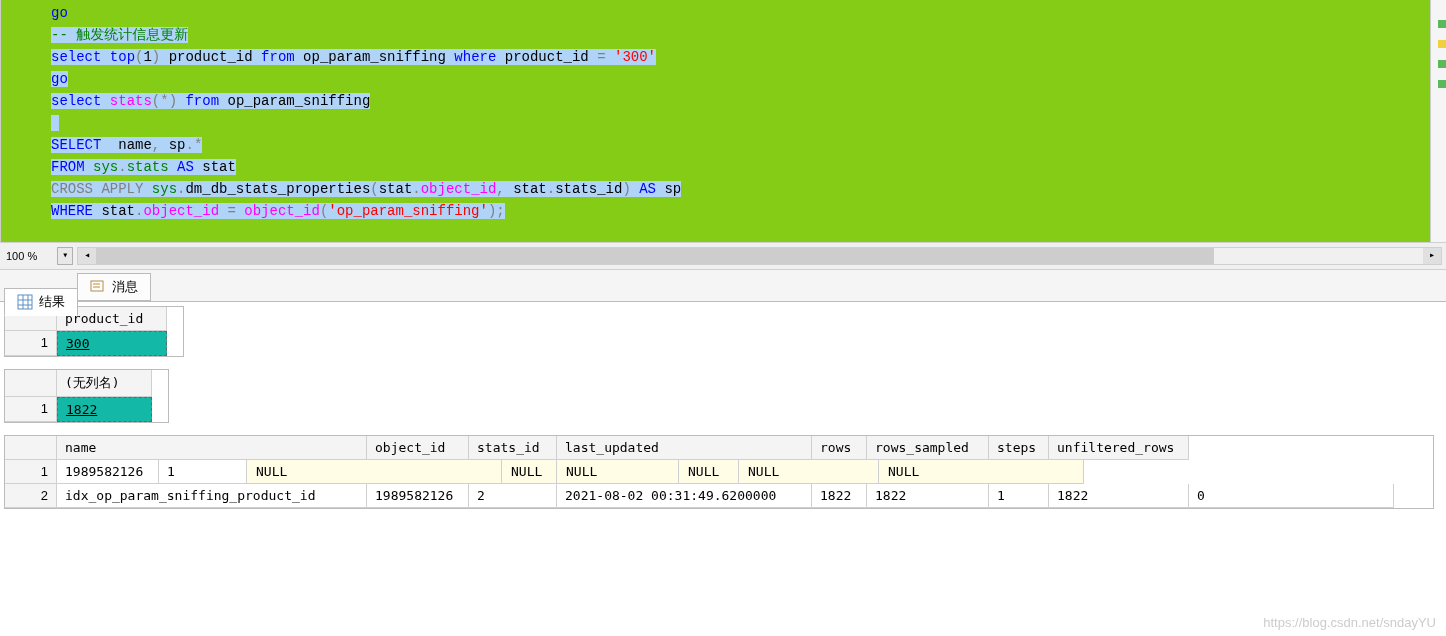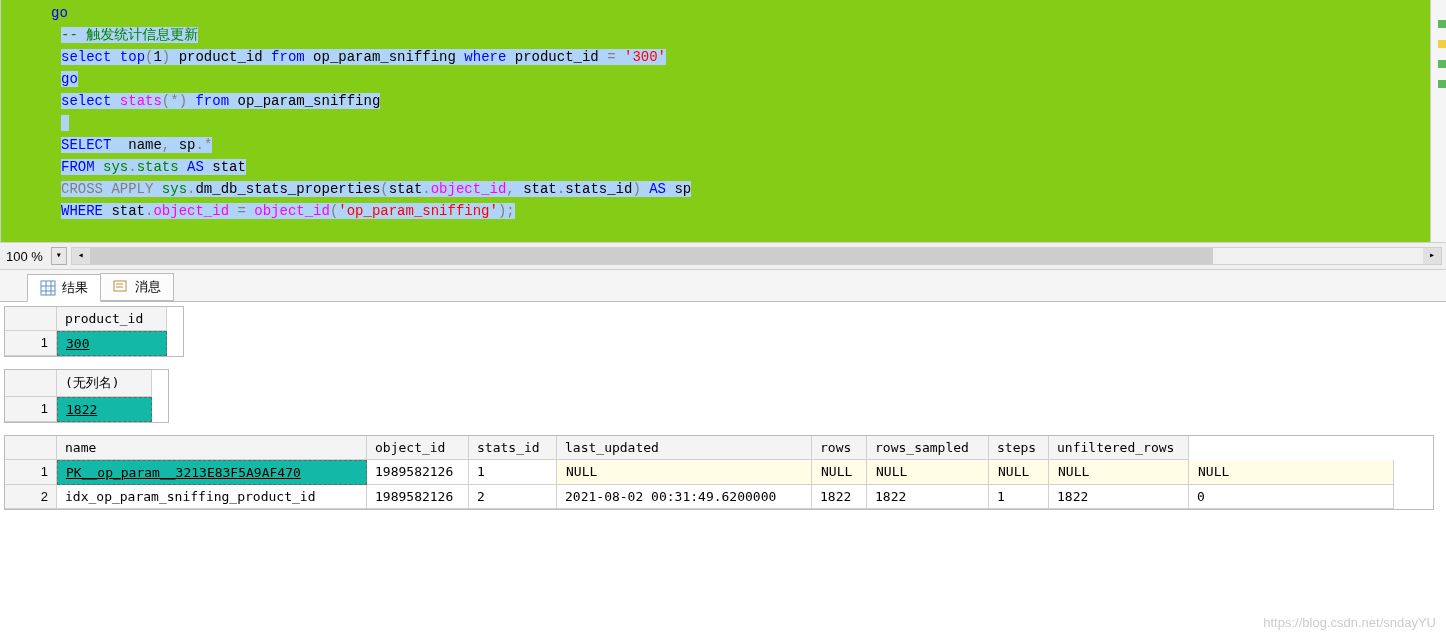--- a/index.html
+++ b/index.html
@@ -19,21 +19,21 @@
   padding-left: 50px;
   padding-top: 2px;
   border-left: 1px solid #ccc;
 }
 .code-line {
   height: 22px;
   line-height: 22px;
   white-space: pre;
   color: #000;
 }
-.hl { background: #b0d4f7; margin-left: 10px; }
+.hl { background: #b0d4f7; }
 .kw-blue { color: #0000ff; }
 .kw-green { color: #008000; }
 .kw-magenta { color: #ff00ff; }
 .kw-gray { color: #808080; }
 .kw-red { color: #ff0000; }
 .comment { color: #008000; }
 .ruler-right {
   position: absolute;
   right: 0;
   top: 0;
@@ -49,23 +49,23 @@
   height: 28px;
   background: #f0f0f0;
   border-top: 1px solid #d0d0d0;
   border-bottom: 1px solid #d0d0d0;
   display: flex;
   align-items: center;
   padding-left: 4px;
 }
 .zoom-combo {
   font-family: 'Segoe UI', sans-serif;
-  font-size: 13px;
+  font-size: 11px;
   padding: 1px 2px;
-  margin-right: 6px;
+  margin-right: 18px;
 }
 .zoom-arrow {
   width: 16px;
   height: 18px;
   background: #e8e8e8;
   border: 1px solid #b0b0b0;
   font-size: 10px;
   text-align: center;
   line-height: 16px;
   cursor: pointer;
@@ -112,21 +112,21 @@
   display: flex;
   align-items: center;
   padding: 4px 12px;
   font-family: 'Microsoft YaHei', sans-serif;
   font-size: 13px;
   border: 1px solid #bbb;
   background: #fcfcfc;
   margin-right: -1px;
   cursor: pointer;
 }
-.tab.active { background: #fff; border-bottom: 1px solid #fff; position: relative; top: 1px; margin-left: 23px; }
+.tab.active { background: #fff; border-bottom: 1px solid #fff; position: relative; top: 15px; }
 .tab-icon { width: 16px; height: 16px; margin-right: 6px; display: inline-block; }
 .icon-grid svg, .icon-msg svg { width: 16px; height: 16px; }
 .results-area {
   padding: 4px;
   height: 334px;
   overflow-y: auto;
   font-family: Consolas, monospace;
   font-size: 13px;
 }
 .result-grid {
@@ -255,21 +255,20 @@
       <div class="grid-hdr-cell" style="width:102px">object_id</div>
       <div class="grid-hdr-cell" style="width:88px">stats_id</div>
       <div class="grid-hdr-cell" style="width:255px">last_updated</div>
       <div class="grid-hdr-cell" style="width:55px">rows</div>
       <div class="grid-hdr-cell" style="width:122px">rows_sampled</div>
       <div class="grid-hdr-cell" style="width:60px">steps</div>
       <div class="grid-hdr-cell" style="width:140px">unfiltered_rows</div>
     </div>
     <div class="grid-row">
       <div class="row-hdr">1</div>
-      <div class="grid-cell cell-selected" style="width:310px">PK__op_param__3213E83F5A9AF470</div>
       <div class="grid-cell" style="width:102px">1989582126</div>
       <div class="grid-cell" style="width:88px">1</div>
       <div class="grid-cell null-cell" style="width:255px">NULL</div>
       <div class="grid-cell null-cell" style="width:55px">NULL</div>
       <div class="grid-cell null-cell" style="width:122px">NULL</div>
       <div class="grid-cell null-cell" style="width:60px">NULL</div>
       <div class="grid-cell null-cell" style="width:140px">NULL</div>
       <div class="grid-cell null-cell" style="width:205px">NULL</div>
     </div>
     <div class="grid-row">

